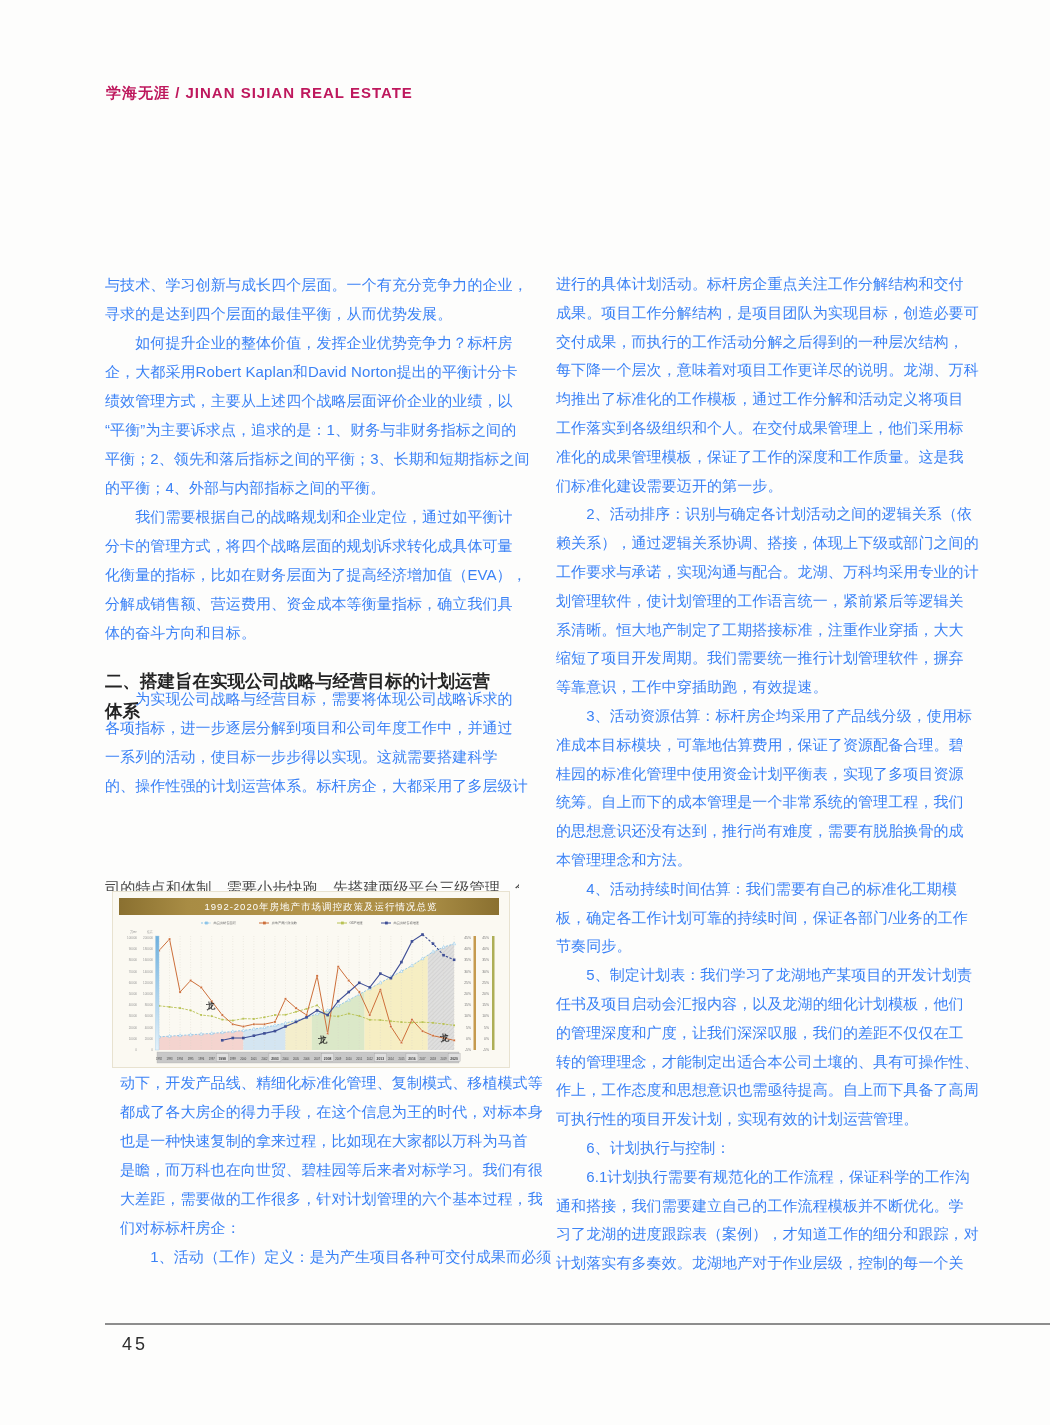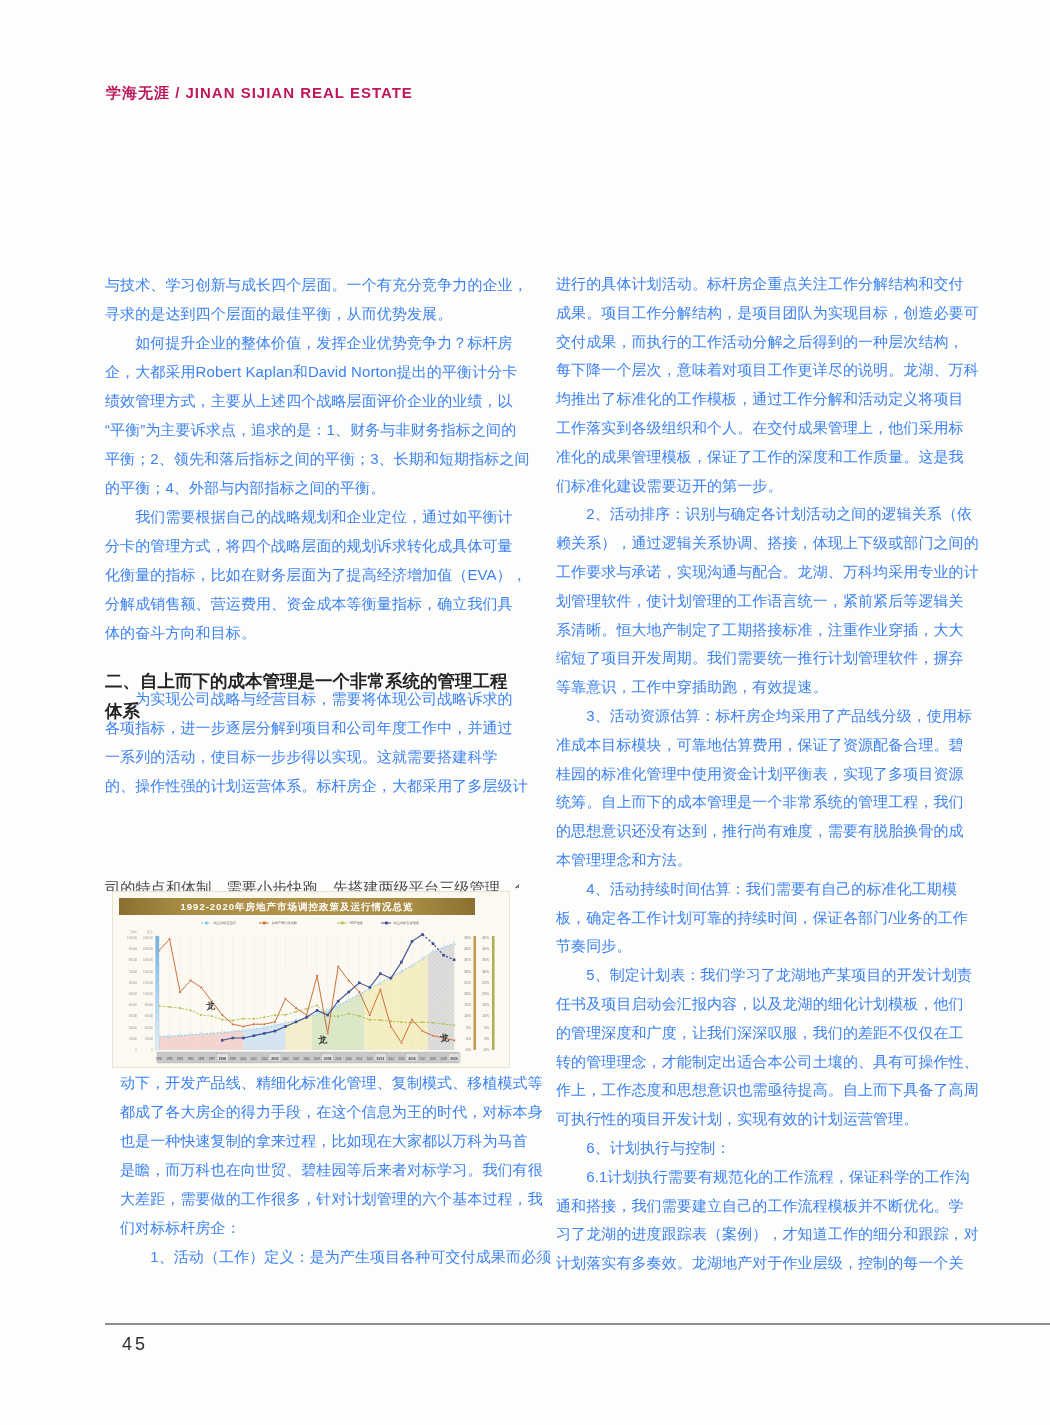--- a/index.html
+++ b/index.html
@@ -27,22 +27,22 @@
     color:#4a4a4a;font-size:15.2px;line-height:28px;white-space:pre;
   }
   
   .chart-photo{
     left:112px;top:891px;width:398px;height:177px;background:#fbf9f2;
     border:1px solid #e8e2d0;box-sizing:border-box;
   }
   .chart-title-bar{
     position:absolute;left:6px;top:6px;width:356px;height:17px;
     background:linear-gradient(90deg,#8a7030 0%,#a88c44 18%,#b2934a 50%,#a88c44 82%,#8a7030 100%);
-    color:#fff;font-size:9.5px;font-weight:bold;text-align:center;line-height:17px;
-    letter-spacing:1px;white-space:nowrap;overflow:hidden;
+    color:#fff;font-size:9.5px;font-weight:normal;text-align:center;line-height:17px;
+    letter-spacing:1px;white-space:nowrap;overflow:hidden;padding-left:24px;
   }
   .chart-svg{position:absolute;left:0;top:0;}
   .watermark{
     font-size:9px;color:#1a1a1a;font-weight:bold;transform:rotate(-8deg);opacity:.85;
   }
   
   .footer-rule{left:105px;top:1323px;width:945px;height:1.5px;background:#8d8d8d;}
   .page-number{left:122px;top:1334px;font-size:18px;color:#2e2e2e;letter-spacing:3px;}
 </style>
 </head>
@@ -60,21 +60,21 @@
     <div class="tline">平衡；2、领先和落后指标之间的平衡；3、长期和短期指标之间</div>
     <div class="tline">的平衡；4、外部与内部指标之间的平衡。</div>
     <div class="tline">　　我们需要根据自己的战略规划和企业定位，通过如平衡计</div>
     <div class="tline">分卡的管理方式，将四个战略层面的规划诉求转化成具体可量</div>
     <div class="tline">化衡量的指标，比如在财务层面为了提高经济增加值（EVA），</div>
     <div class="tline">分解成销售额、营运费用、资金成本等衡量指标，确立我们具</div>
     <div class="tline">体的奋斗方向和目标。</div>
   </div>
 
 <div class="abs section-heading">
-    <div class="tline">二、自上而下的成本管理是一个非常系统的管理工程</div>
+    <div class="tline">二、搭建旨在实现公司战略与经营目标的计划运营</div>
     <div class="tline">体系</div>
   </div>
 
 <div class="abs textblock" style="left:105px;top:684px;">
     <div class="tline">　　为实现公司战略与经营目标，需要将体现公司战略诉求的</div>
     <div class="tline">各项指标，进一步逐层分解到项目和公司年度工作中，并通过</div>
     <div class="tline">一系列的活动，使目标一步步得以实现。这就需要搭建科学</div>
     <div class="tline">的、操作性强的计划运营体系。标杆房企，大都采用了多层级计</div>
   </div>
 

